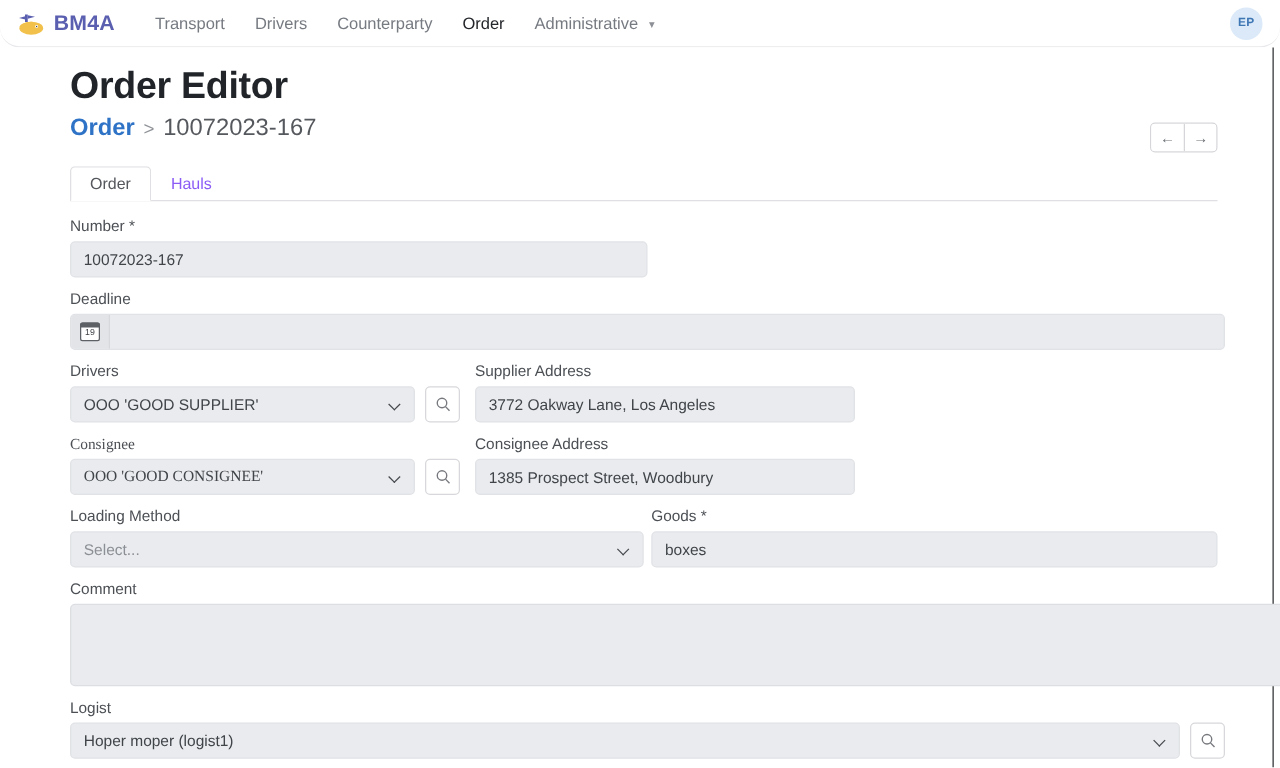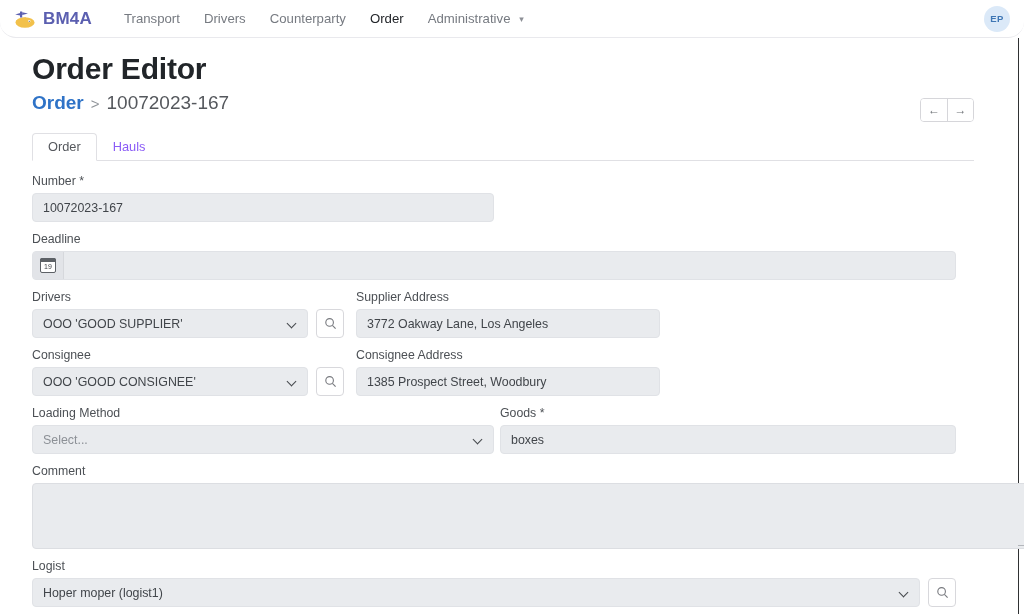--- a/index.html
+++ b/index.html
@@ -88,21 +88,21 @@
     font-weight: bold;
     display: flex;
     align-items: center;
     justify-content: center;
     letter-spacing: .3px;
     cursor: pointer;
   }
 
   
   .main {
-    padding: 14px 50px 0 32px;
+    padding: 14px 50px 0 56px;
     position: relative;
   }
 
   .page-title {
     font-size: 30px;
     font-weight: bold;
     color: #212529;
     margin: 0 0 6px 0;
     letter-spacing: -.2px;
   }
@@ -440,21 +440,21 @@
         <div style="width:12px;"></div>
         <div class="field" style="width:304px;">
           <span class="label">Supplier Address</span>
           <div class="control">
             <span>3772 Oakway Lane, Los Angeles</span>
           </div>
         </div>
       </div>
 
       <div class="row">
-        <div class="field" style="width:312px;">
+        <div class="field" style="width:312px;font-family:Liberation Serif, serif;">
           <span class="label">Consignee</span>
           <div style="display:flex;align-items:center;">
             <div class="control select">
               <span>OOO 'GOOD CONSIGNEE'</span>
               <span class="chev"></span>
             </div>
             <div class="icon-btn">
               <svg width="13" height="13" viewBox="0 0 13 13">
                 <circle cx="5.6" cy="5.4" r="3.8" fill="none" stroke="#77797e" stroke-width="1.1"></circle>
                 <line x1="8.4" y1="8.3" x2="11.6" y2="11.6" stroke="#77797e" stroke-width="1.1"></line>

